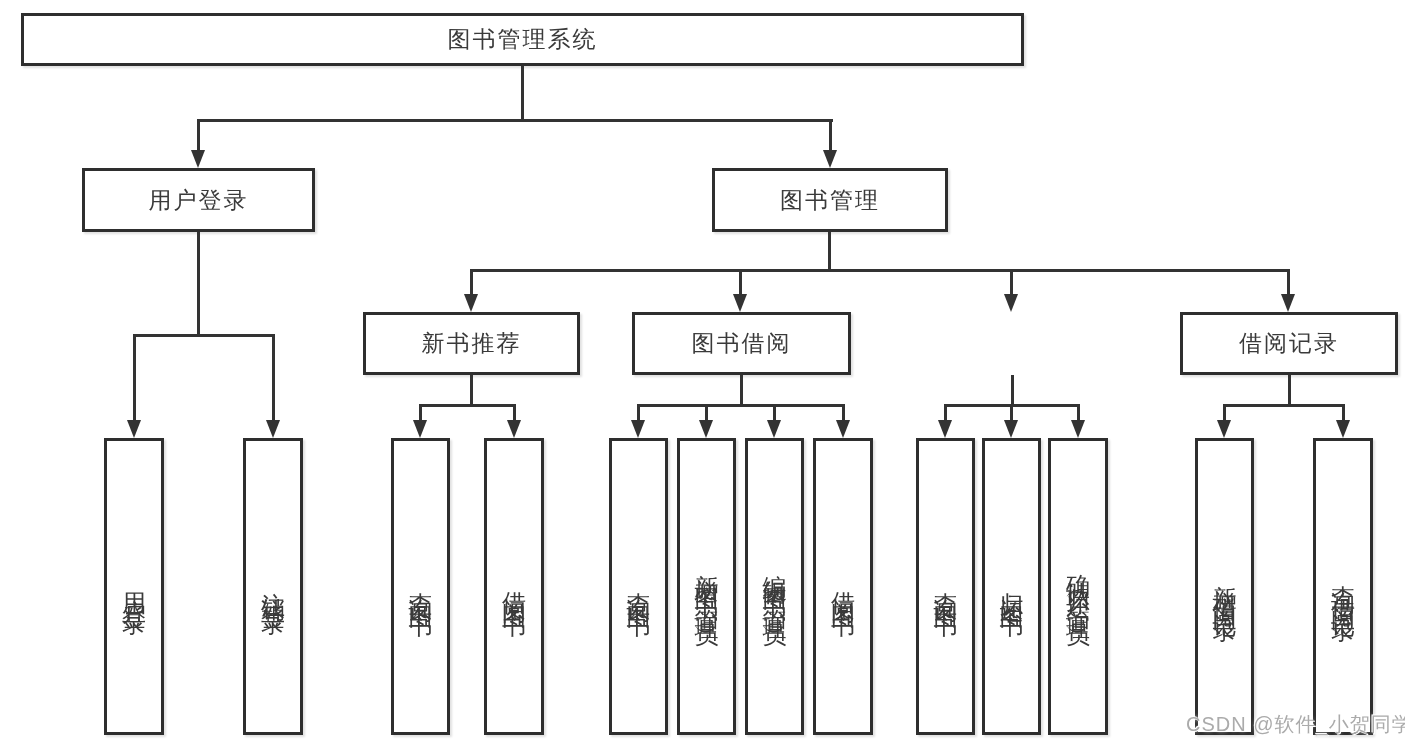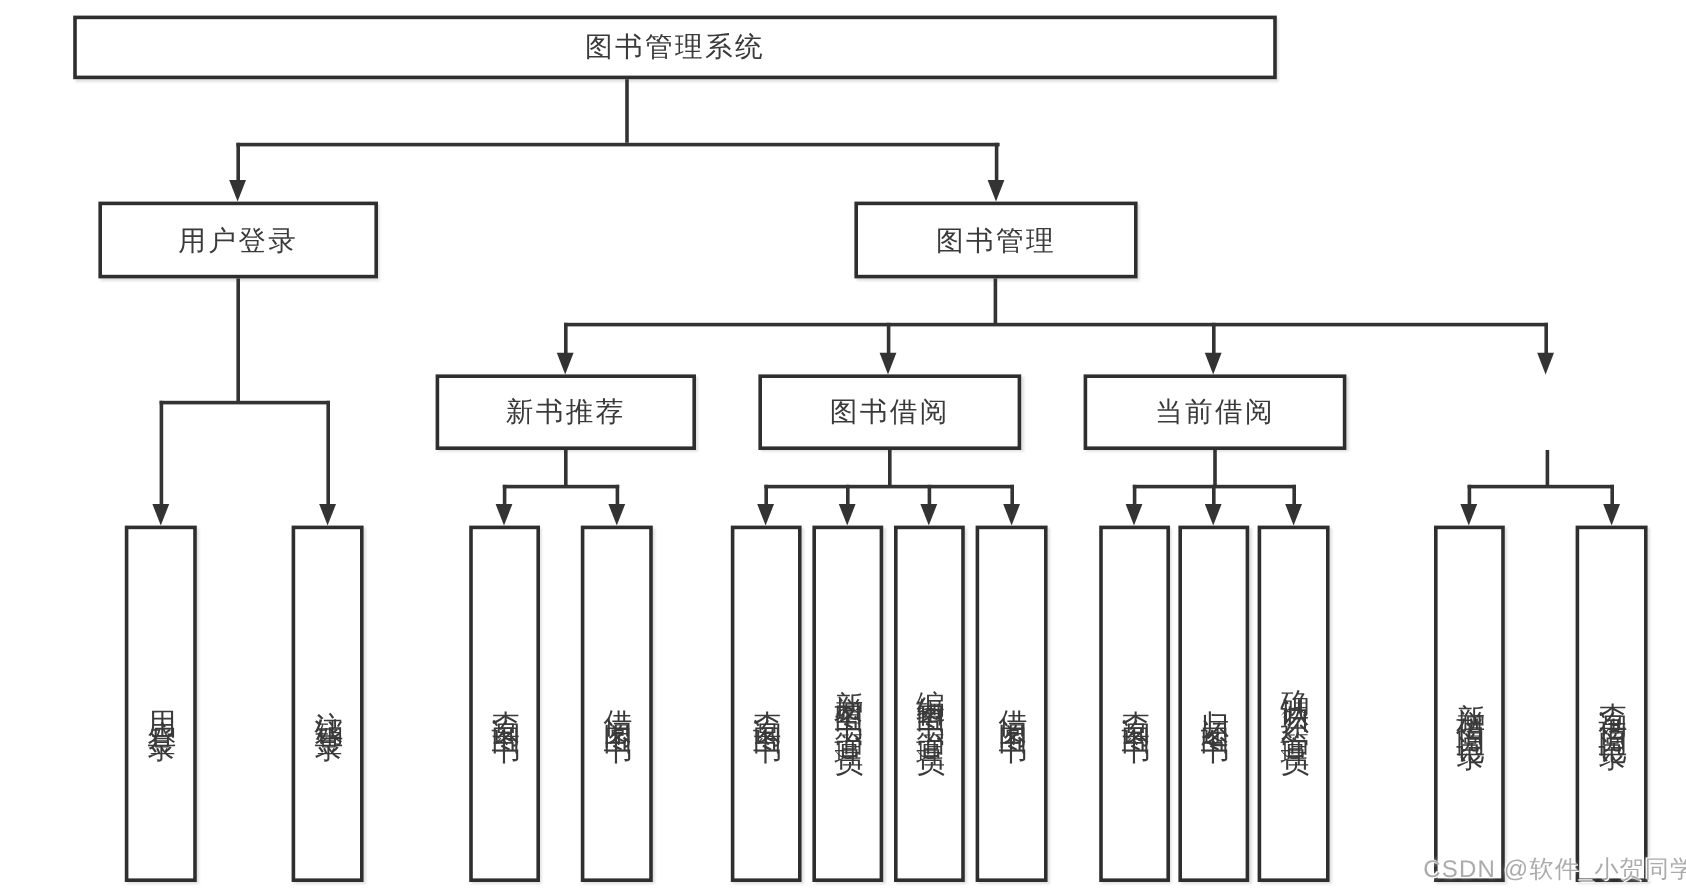--- a/index.html
+++ b/index.html
@@ -69,21 +69,21 @@
     letter-spacing: 1px;
     white-space: nowrap;
     text-shadow: 1px 1px 0 #ffffff, -1px -1px 0 #ffffff, 0 0 4px #ffffff;
   }
 </style>
 </head>
 <body>
 
 <div class="stage">
 
-  <div class="hbox" style="left:21px; top:13px; width:1003px; height:53px;margin-left:40px;">
+  <div class="hbox" style="left:21px; top:13px; width:1003px; height:53px;">
     <span class="label">图书管理系统</span>
   </div>
 
   <div class="vline" style="left:521px; top:66px; height:53px;"></div>
   <div class="hline" style="left:197px; top:119px; width:636px;"></div>
   <div class="vline" style="left:197px; top:119px; height:33px;"></div>
   <div class="arrow" style="left:191px; top:150px;"></div>
   <div class="vline" style="left:829px; top:119px; height:33px;"></div>
   <div class="arrow" style="left:823px; top:150px;"></div>
 
@@ -111,22 +111,22 @@
   <div class="arrow" style="left:1004px; top:294px;"></div>
   <div class="vline" style="left:1287px; top:269px; height:28px;"></div>
   <div class="arrow" style="left:1281px; top:294px;"></div>
 
   <div class="hbox" style="left:632px; top:312px; width:219px; height:63px;">
     <span class="label">图书借阅</span>
   </div>
   <div class="hbox" style="left:363px; top:312px; width:217px; height:63px;">
     <span class="label">新书推荐</span>
   </div>
-  <div class="hbox" style="left:903px; top:312px; width:219px; height:63px;">
-    <span class="label">当前借阅</span>
+  <div class="hbox" style="left:1180px; top:312px; width:218px; height:63px;">
+    <span class="label">借阅记录</span>
   </div>
 
   <div class="vline" style="left:470px; top:375px; height:31px;"></div>
   <div class="hline" style="left:419px; top:404px; width:97px;"></div>
   <div class="vline" style="left:419px; top:404px; height:18px;"></div>
   <div class="arrow" style="left:413px; top:420px;"></div>
   <div class="vline" style="left:513px; top:404px; height:18px;"></div>
   <div class="arrow" style="left:507px; top:420px;"></div>
 
   <div class="vline" style="left:740px; top:375px; height:31px;"></div>

